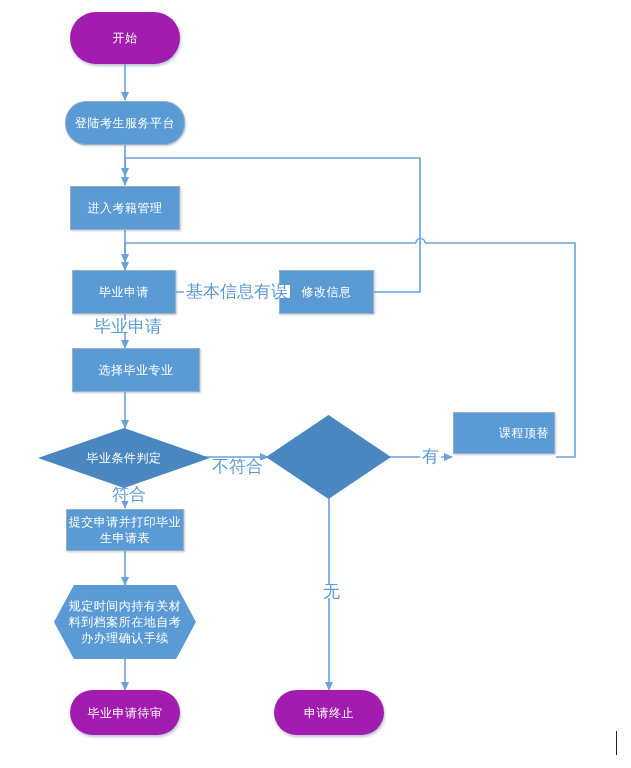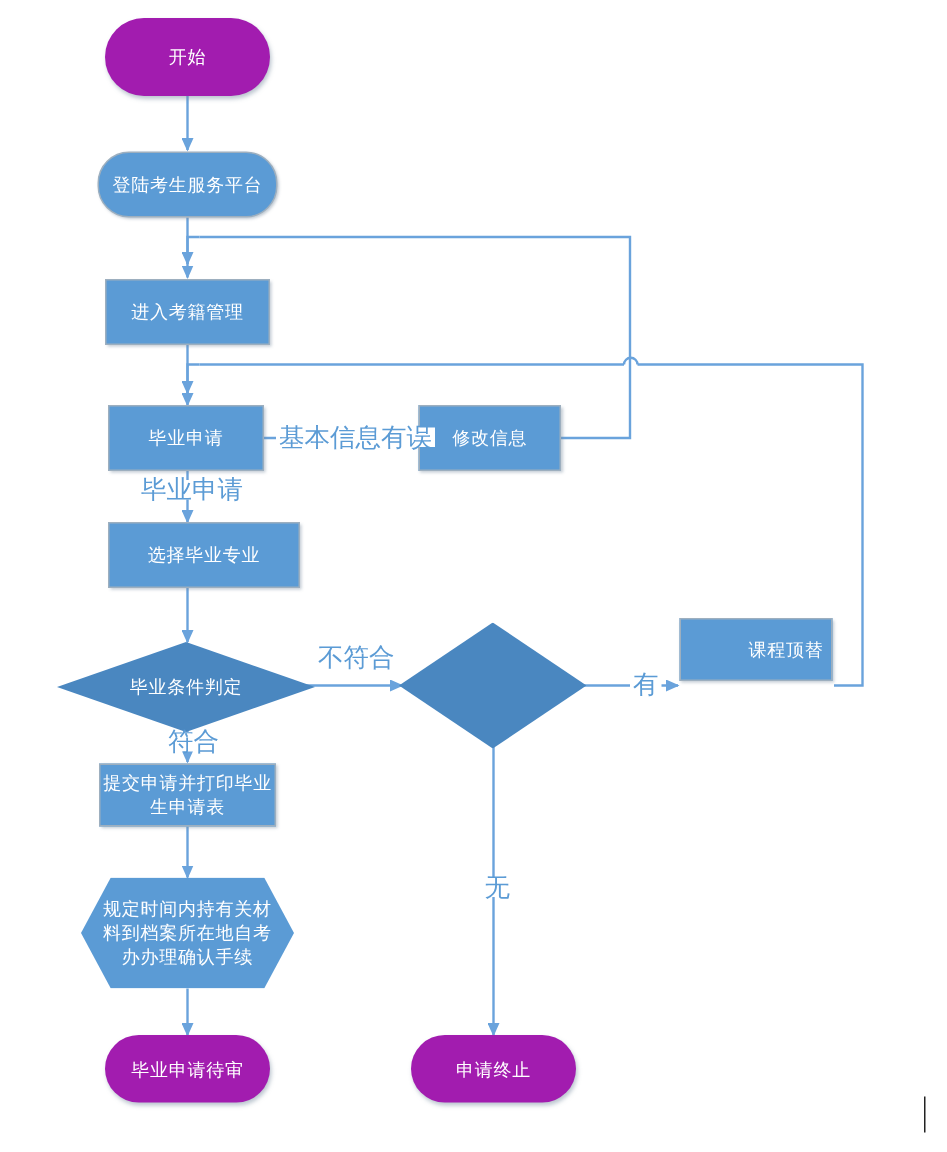--- a/index.html
+++ b/index.html
@@ -192,21 +192,21 @@
   </div>
 
   <div class="node terminal" style="left:274px; top:690px; width:110px; height:45px;">
     <span>申请终止</span>
   </div>
 
   <div class="edge-label" style="left:184px; top:285px;">基本信息有误</div>
 
   <div class="edge-label" style="left:92px; top:320px;">毕业申请</div>
 
-  <div class="edge-label" style="left:210px; top:432px;">不符合</div>
+  <div class="edge-label" style="left:210px; top:460px;">不符合</div>
 
   <div class="edge-label" style="left:110px; top:488px;">符合</div>
 
   <div class="edge-label" style="left:420px; top:450px;">有</div>
 
   <div class="edge-label" style="left:321px; top:585px;">无</div>
 
   <div id="text-cursor" style="left:616px; top:731px; height:24px;"></div>
 
 </div>

